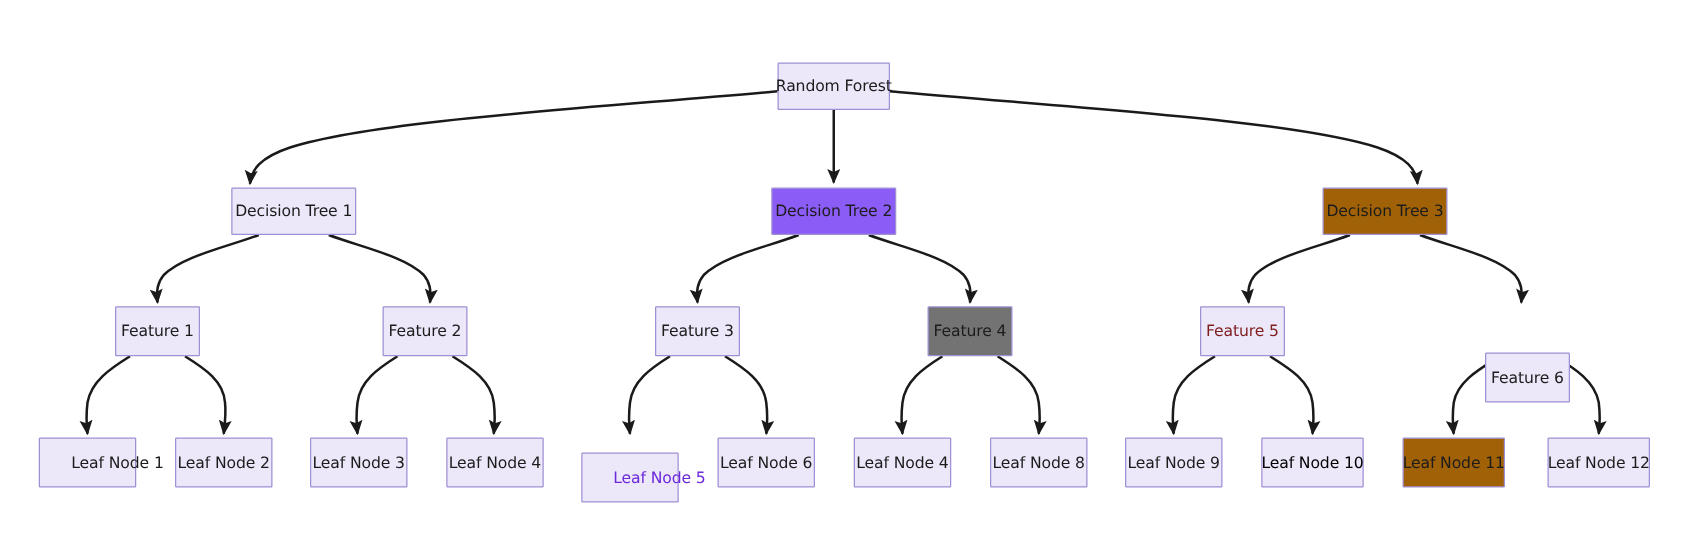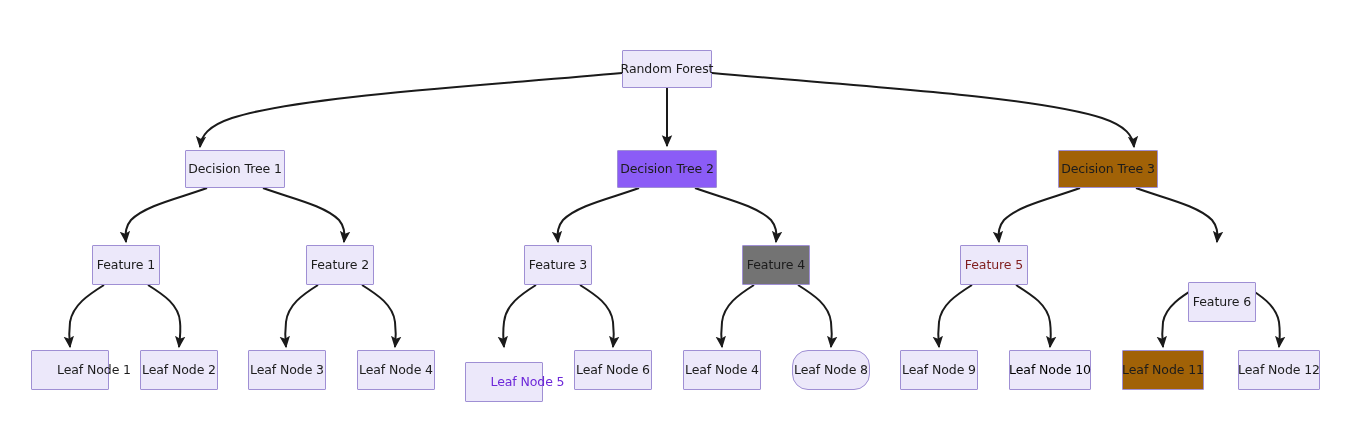--- a/index.html
+++ b/index.html
@@ -124,21 +124,21 @@
       </div>
       <div class="node" style="left: 465px; top: 362px; width: 78px; height: 40px; background: rgb(236, 232, 250); border-color: rgb(159, 143, 212); color: #6d28d9; padding-left: 47px;">
         <span class="node-label">Leaf Node 5</span>
       </div>
       <div class="node" style="left: 574px; top: 350px; width: 78px; height: 40px; background: rgb(236, 232, 250); border-color: rgb(159, 143, 212); color: rgb(28, 28, 28);">
         <span class="node-label">Leaf Node 6</span>
       </div>
       <div class="node" style="left: 683px; top: 350px; width: 78px; height: 40px; background: rgb(236, 232, 250); border-color: rgb(159, 143, 212); color: rgb(28, 28, 28);">
         <span class="node-label">Leaf Node 4</span>
       </div>
-      <div class="node" style="left: 792px; top: 350px; width: 78px; height: 40px; background: rgb(236, 232, 250); border-color: rgb(159, 143, 212); color: rgb(28, 28, 28); border-radius: 16px;">
+      <div class="node" style="left: 792px; top: 350px; width: 78px; height: 40px; background: rgb(236, 232, 250); border-color: rgb(159, 143, 212); color: rgb(28, 28, 28);">
         <span class="node-label">Leaf Node 8</span>
       </div>
       <div class="node" style="left: 900px; top: 350px; width: 78px; height: 40px; background: rgb(236, 232, 250); border-color: rgb(159, 143, 212); color: rgb(28, 28, 28);">
         <span class="node-label">Leaf Node 9</span>
       </div>
       <div class="node" style="left: 1009px; top: 350px; width: 82px; height: 40px; background: rgb(236, 232, 250); border-color: rgb(159, 143, 212); color: #000000;">
         <span class="node-label">Leaf Node 10</span>
       </div>
       <div class="node" style="left: 1122px; top: 350px; width: 82px; height: 40px; background: #a16207; border-color: rgb(159, 143, 212); color: rgb(28, 28, 28);">
         <span class="node-label">Leaf Node 11</span>

